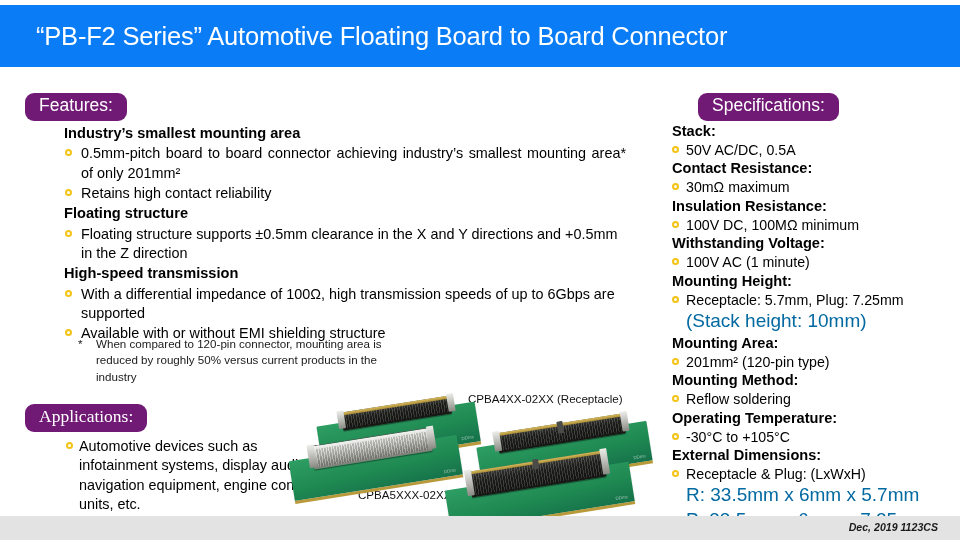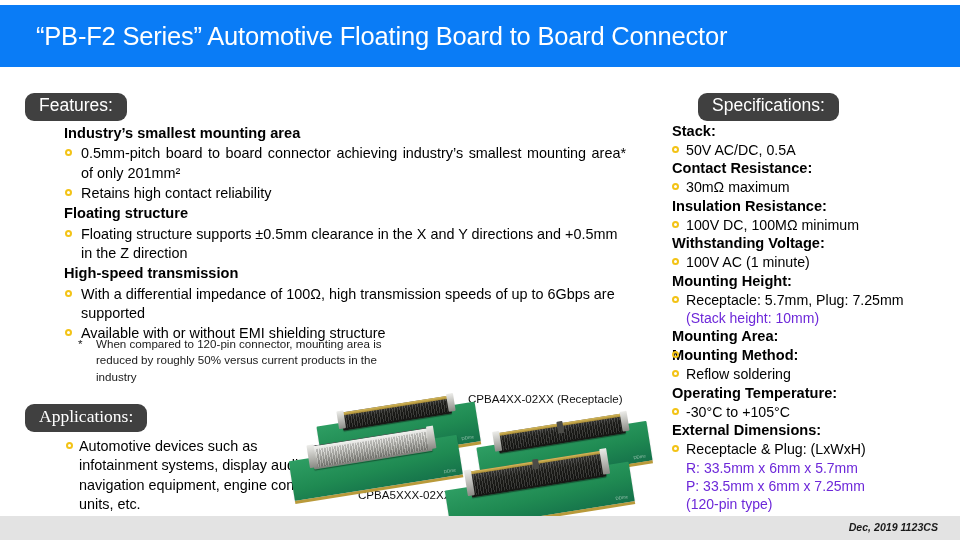--- a/index.html
+++ b/index.html
@@ -31,21 +31,21 @@
     font-size: 25.5px;
     letter-spacing: -0.2px;
     padding-left: 36px;
     white-space: nowrap;
     font-weight: 400;
   }
 
   
   .badge {
     position: absolute;
-    background: #404040;
+    background: #701a75;
     color: #ffffff;
     border-radius: 9px;
     font-size: 17.5px;
     padding: 2px 14px 4px 14px;
     white-space: nowrap;
     line-height: 1.25;
   }
   #badge-features   { left: 25px;  top: 93px; }
   #badge-apps       { left: 25px;  top: 404px; font-family: Liberation Serif, serif; }
   #badge-specs      { left: 658px; top: 93px; margin-left: 40px; }
@@ -138,23 +138,23 @@
   .spec-item {
     position: relative;
     padding-left: 14px;
     font-size: 14.2px;
     line-height: 1.3;
     color: #000000;
   }
   .spec-item .bullet-ring { left: 0px; top: 5px; }
   .spec-sub {
     padding-left: 14px;
-    font-size: 14px;
+    font-size: 19px;
     line-height: 1.3;
-    color: #6d28d9;
+    color: #0369a1;
   }
 
   
   .photos {
     position: absolute;
     left: 300px;
     top: 388px;
     width: 360px;
     height: 128px;
   }
@@ -340,20 +340,21 @@
   <div class="spec-head">Mounting Height:</div>
   <div class="spec-item">
     <span class="bullet-ring"></span>
     <span>Receptacle: 5.7mm, Plug: 7.25mm</span>
   </div>
   <div class="spec-sub">(Stack height: 10mm)</div>
 
   <div class="spec-head">Mounting Area:</div>
   <div class="spec-item">
     <span class="bullet-ring"></span>
+    <span>201mm² (120-pin type)</span>
   </div>
 
   <div class="spec-head">Mounting Method:</div>
   <div class="spec-item">
     <span class="bullet-ring"></span>
     <span>Reflow soldering</span>
   </div>
 
   <div class="spec-head">Operating Temperature:</div>
   <div class="spec-item">

